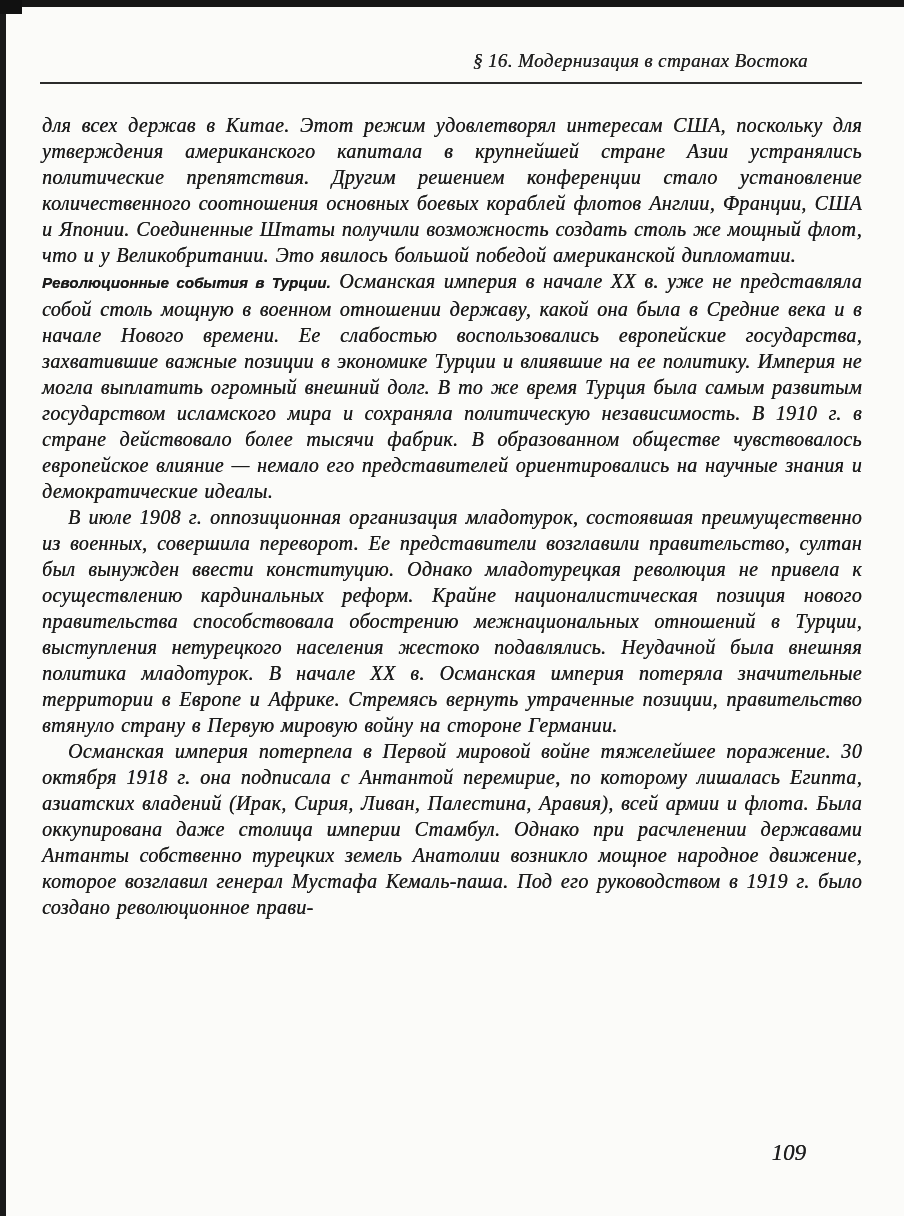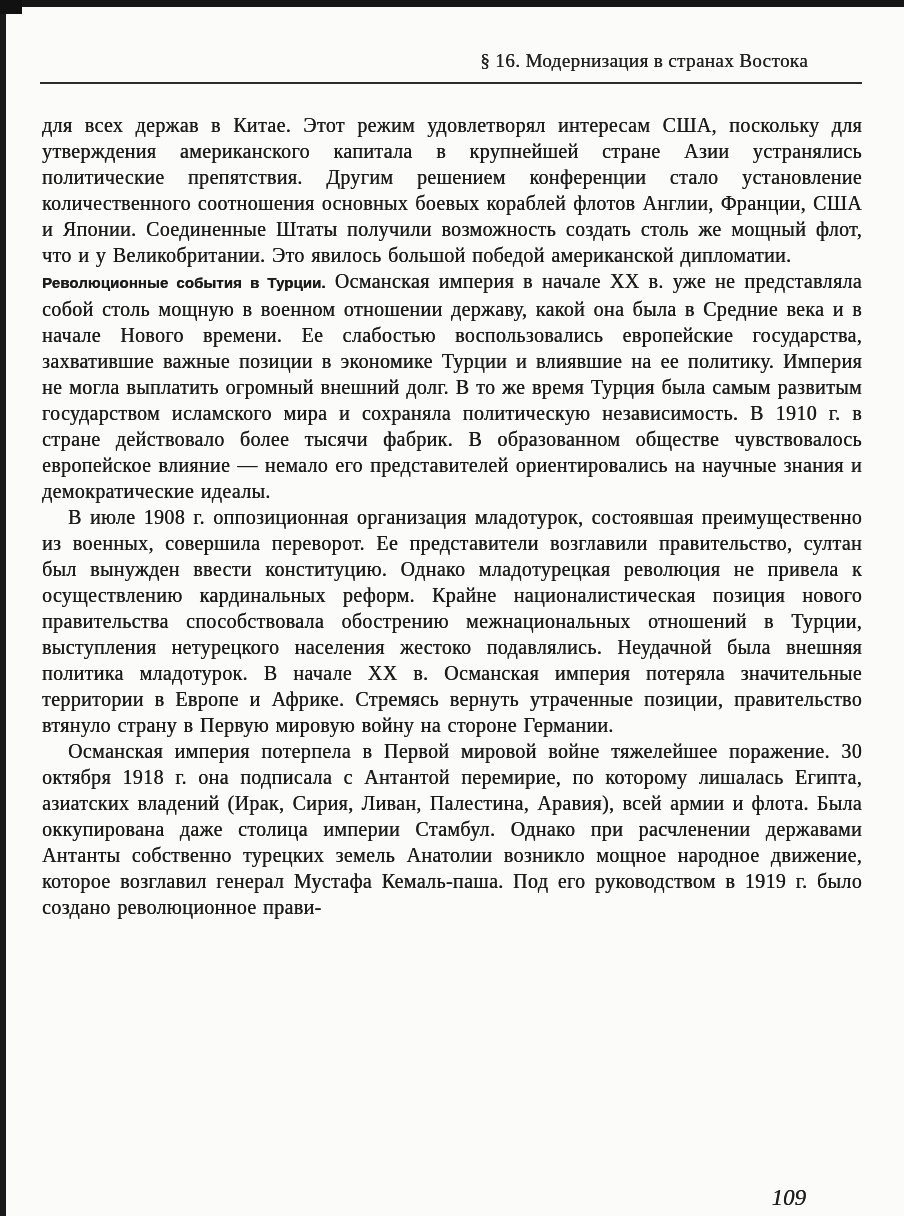--- a/index.html
+++ b/index.html
@@ -42,20 +42,21 @@
   
   .running-head {
     position: absolute;
     top: 50px;
     left: 40px;
     right: 42px;
     text-align: right;
   }
   .head-text {
     display: inline-block;
+    font-style: italic;
     font-size: 19px;
     letter-spacing: 0.4px;
     color: #222;
     padding-right: 54px;
     text-shadow: 0.25px 0 0 currentColor;
   }
   .head-rule {
     margin-top: 10px;
     height: 2px;
     background: #2b2b2b;
@@ -65,41 +66,41 @@
     position: absolute;
     top: 112px;
     left: 42px;
     right: 42px;
     text-align: justify;
     font-size: 20px;
     line-height: 26px;
     letter-spacing: 0.35px;
     word-spacing: 1.2px;
     text-shadow: 0.3px 0 0 currentColor;
+    font-style: italic;
   }
   .para {
     margin: 0;
   }
   .para.indent {
     text-indent: 26px;
   }
   .para .lead {
     font-family: "Liberation Sans", "DejaVu Sans", sans-serif;
     font-weight: bold;
     font-size: 15px;
     letter-spacing: 0.1px;
   }
   
   .page-footer {
     position: absolute;
     top: 1140px;
     left: 42px;
     right: 98px;
     text-align: right;
-    margin-top: 45px;
   }
   .page-number {
     font-style: italic;
     font-size: 23px;
     color: #1f1f1f;
     text-shadow: 0.3px 0 0 currentColor;
   }
 </style>
 </head>
 <body>

